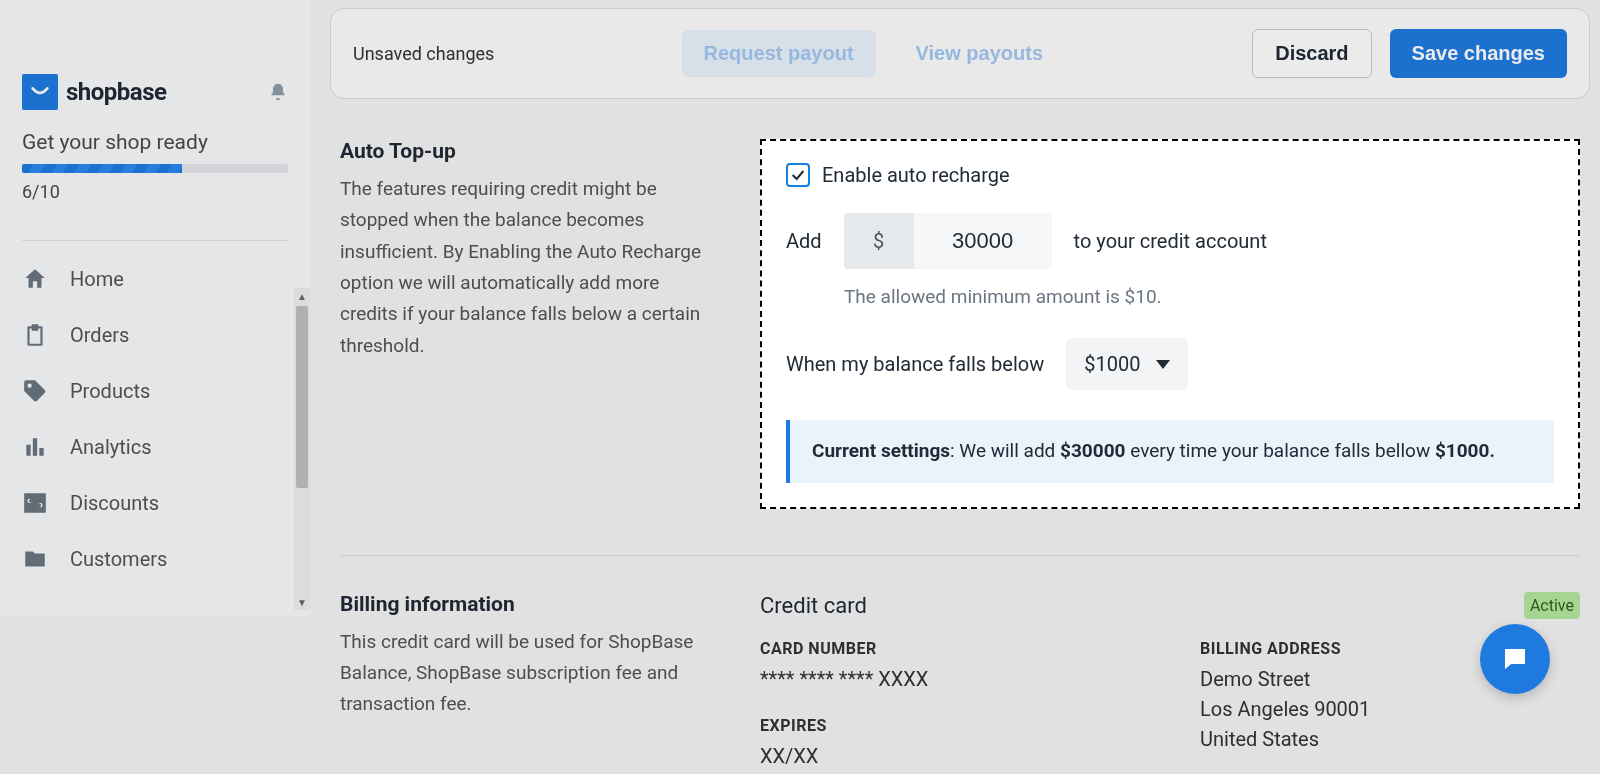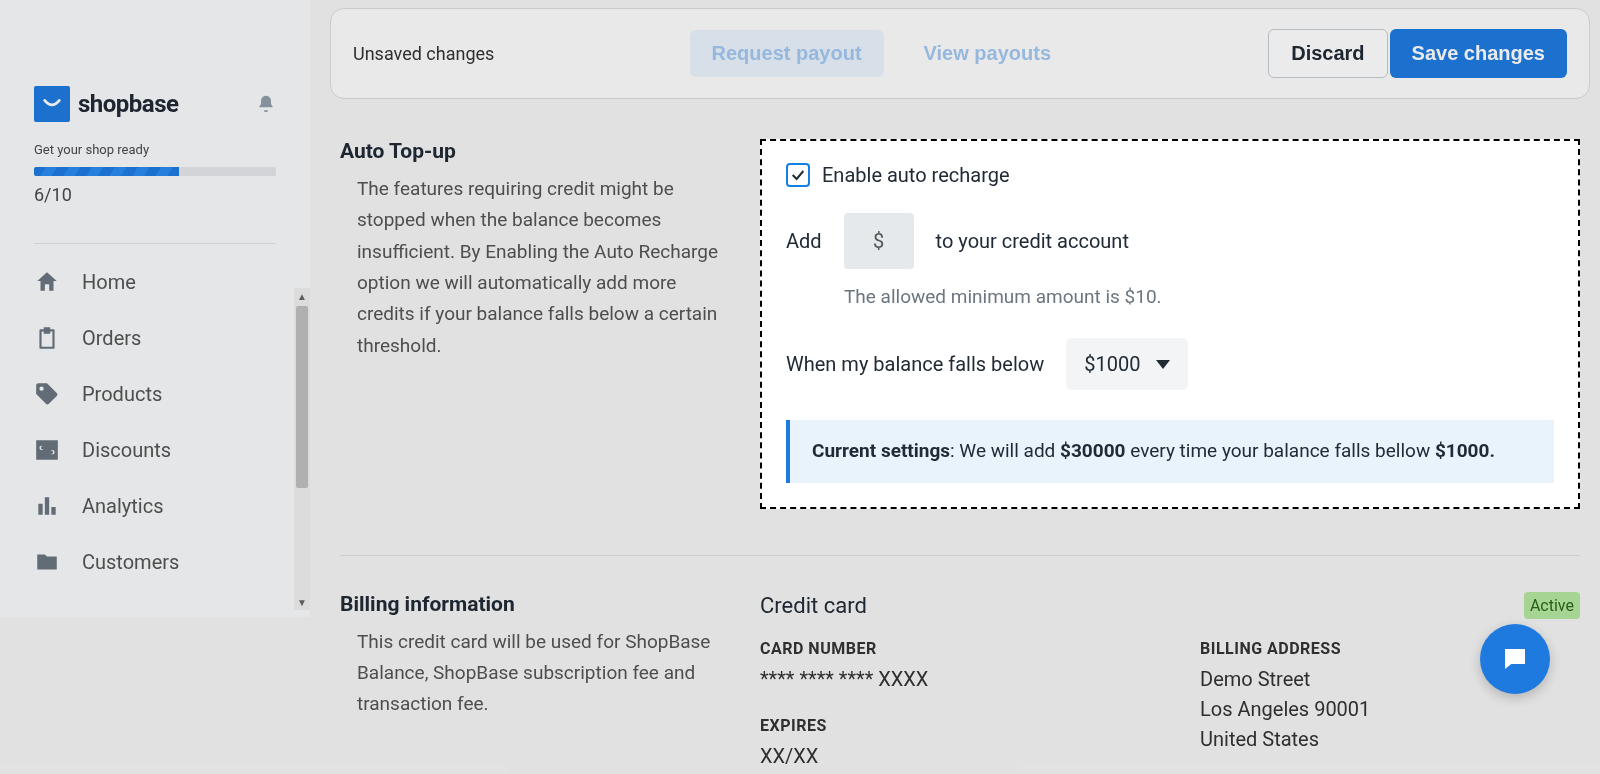--- a/index.html
+++ b/index.html
@@ -1,28 +1,28 @@
 <!DOCTYPE html>
 <html><head>
 <meta charset="utf-8">
 <style>
   * { box-sizing: border-box; margin: 0; padding: 0; }
   body { font-family: -apple-system, BlinkMacSystemFont, 'Segoe UI', Roboto, Arial, sans-serif; background: #f5f5f5; color: #212b36; width: 1600px; height: 774px; overflow: hidden; position: relative; }
   
   .overlay { position: absolute; inset: 0; background: rgba(0,0,0,0.08); pointer-events: none; z-index: 5; }
   
-  .sidebar { position: absolute; left: 0; top: 0; width: 310px; height: 617px; background: #f9fafb; padding: 16px; }
+  .sidebar { position: absolute; left: 0; top: 0; width: 310px; height: 617px; background: #f9fafb; padding: 4px; }
   .logo-row { display: flex; align-items: center; justify-content: space-between; padding: 70px 18px 20px 18px; }
   .logo { display: flex; align-items: center; gap: 8px; }
   .logo-mark { width: 36px; height: 36px; background: #1f7ae0; border-radius: 2px; display: flex; align-items: center; justify-content: center; }
   .logo-text { font-size: 24px; font-weight: 700; color: #212b36; letter-spacing: -0.5px; }
   .bell { width: 20px; height: 20px; fill: #919eab; }
   
   .ready-section { padding: 0 18px 20px 18px; }
-  .ready-title { font-size: 13px; color: #4a4a4a; margin-bottom: 10px; }
+  .ready-title { font-size: 21px; color: #4a4a4a; margin-bottom: 10px; }
   .progress-track { width: 100%; height: 9px; background: #e5e7eb; border-radius: 2px; overflow: hidden; margin-bottom: 8px; }
   .progress-fill { width: 60%; height: 100%; background: repeating-linear-gradient(120deg,#1f7ae0 0 10px,#2a8af0 10px 20px); }
   .ready-count { font-size: 18px; color: #4a4a4a; }
   .divider { border: none; border-top: 1px solid #e1e3e5; margin: 18px 18px 10px 18px; }
   
   .nav { padding: 0 0 0 18px; position: relative; }
   .nav-item { display:flex; align-items:center; gap: 22px; padding: 15px 0; font-size: 20px; color: #555; cursor: pointer; }
   .nav-icon { width: 26px; height: 26px; fill: #6b7680; flex-shrink:0; }
   
   .scrollbar-track { position:absolute; right:0; top:288px; width:16px; height:322px; background:#efefef; }
@@ -32,31 +32,31 @@
   .scrollbar-arrow.down { bottom:0; }
   
   .main { position:absolute; left:330px; top:0; right:10px; }
   
   .topbar { margin-top:8px; background:#fdfdfd; border:1px solid #d9dde0; border-radius:14px; padding:20px 22px; display:flex; align-items:center; justify-content:space-between; }
   .topbar-left { font-size:18px; color:#333; }
   .topbar-mid { display:flex; gap:18px; align-items:center; opacity:0.4; }
   .btn { border-radius:6px; font-size:20px; padding:12px 22px; cursor:pointer; border:none; font-weight:600; }
   .btn-ghost-blue { background:#cfe5fb; color:#1f7ae0; }
   .btn-link { background:transparent; color:#1f7ae0; }
-  .topbar-right { display:flex; gap:2px; }
+  .topbar-right { display:flex; gap:18px; }
   .btn-white { background:#fff; border:1px solid #c4cdd5; color:#212b36; }
   .btn-primary { background:#1f7ae0; color:#fff; }
   
   .content { padding: 40px 10px 0 10px; }
   .row { display:flex; gap:40px; }
   .col-left { width:380px; }
   .col-right { flex:1; }
   
   .section-title { font-size:21px; font-weight:700; color:#212b36; margin-bottom:10px; }
-  .section-desc { font-size:19px; line-height:1.65; color:#555;margin-left:17px; }
+  .section-desc { font-size:19px; line-height:1.65; color:#555; }
   
   .panel-highlight { position:relative; padding: 24px 26px 26px 26px; background:#fff; z-index:10; }
   .dashed-border { position:absolute; inset:0; border:2px dashed #000; pointer-events:none; }
   
   .cb-row { display:flex; align-items:center; gap:12px; margin-bottom:26px; }
   .cb { width:24px; height:24px; border:2px solid #1480e1; border-radius:4px; display:flex; align-items:center; justify-content:center; background:#fff; }
   .cb svg { width:16px; height:16px; stroke:#212b36; stroke-width:3; fill:none; }
   .cb-label { font-size:20px; color:#212b36; }
   
   .add-row { display:flex; align-items:center; gap:22px; margin-bottom:16px; }
@@ -132,33 +132,33 @@
       <span>Orders</span>
     </div>
     <div class="nav-item">
       <svg class="nav-icon" viewBox="0 0 24 24">
           <path d="M21 11l-9-9H4a2 2 0 00-2 2v8l9 9a2 2 0 002.8 0L21 13.8a2 2 0 000-2.8zM7 9a2 2 0 110-4 2 2 0 010 4z"></path>
         </svg>
       <span>Products</span>
     </div>
     <div class="nav-item">
       <svg class="nav-icon" viewBox="0 0 24 24">
+          <path d="M4 20V10h4v10H4zm6 0V4h4v16h-4zm6 0v-7h4v7h-4z"></path>
+        </svg>
+      <span>Analytics</span>
+    </div>
+    <div class="nav-item">
+      <svg class="nav-icon" viewBox="0 0 24 24">
           <path d="M3 4h18v16H3V4zm4 4a2 2 0 100 4 2 2 0 000-4zm10 4a2 2 0 100 4 2 2 0 000-4zM7 17l10-10"></path>
           <path d="M3 4h18v16H3z" fill="none" stroke="#6b7680" stroke-width="2"></path>
           <circle cx="8" cy="10" r="1.6"></circle>
           <circle cx="16" cy="14" r="1.6"></circle>
           <line x1="7" y1="16" x2="17" y2="8" stroke="#6b7680" stroke-width="2"></line>
         </svg>
       <span>Discounts</span>
-    </div>
-    <div class="nav-item">
-      <svg class="nav-icon" viewBox="0 0 24 24">
-          <path d="M4 20V10h4v10H4zm6 0V4h4v16h-4zm6 0v-7h4v7h-4z"></path>
-        </svg>
-      <span>Analytics</span>
     </div>
     <div class="nav-item">
       <svg class="nav-icon" viewBox="0 0 24 24">
           <path d="M3 5h7l2 2h9v12H3V5zm9 5a2 2 0 110 4 2 2 0 010-4zm-4 7c0-1.7 1.8-3 4-3s4 1.3 4 3H8z"></path>
         </svg>
       <span>Customers</span>
     </div>
   </nav>
 
   <div class="scrollbar-track">
@@ -197,20 +197,21 @@
                   <polyline points="4 12 10 18 20 6"></polyline>
                 </svg>
             </div>
             <span class="cb-label">Enable auto recharge</span>
           </div>
 
           <div class="add-row">
             <span class="add-label">Add</span>
             <div class="input-group">
               <div class="input-prefix">$</div>
+              <input class="input-field" value="30000" style="">
             </div>
             <span class="add-suffix">to your credit account</span>
           </div>
 
           <div class="help-text">The allowed minimum amount is $10.</div>
 
           <div class="below-row">
             <span class="below-label">When my balance falls below</span>
             <div class="select">
               <span>$1000</span>

